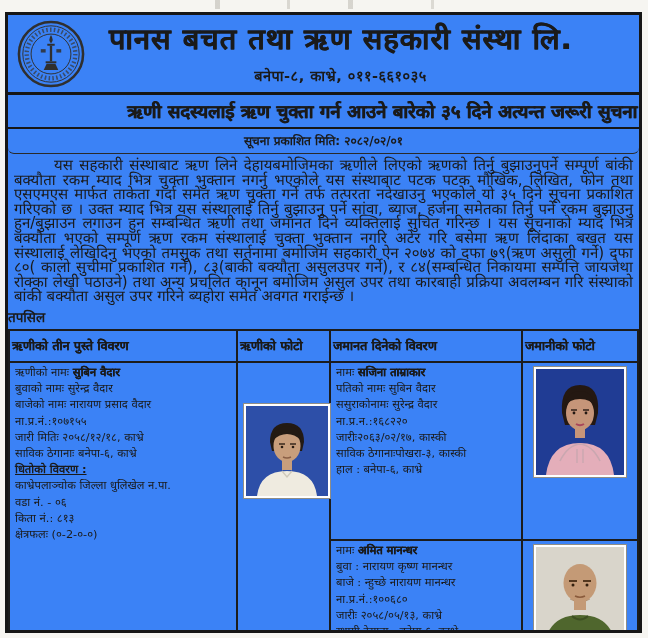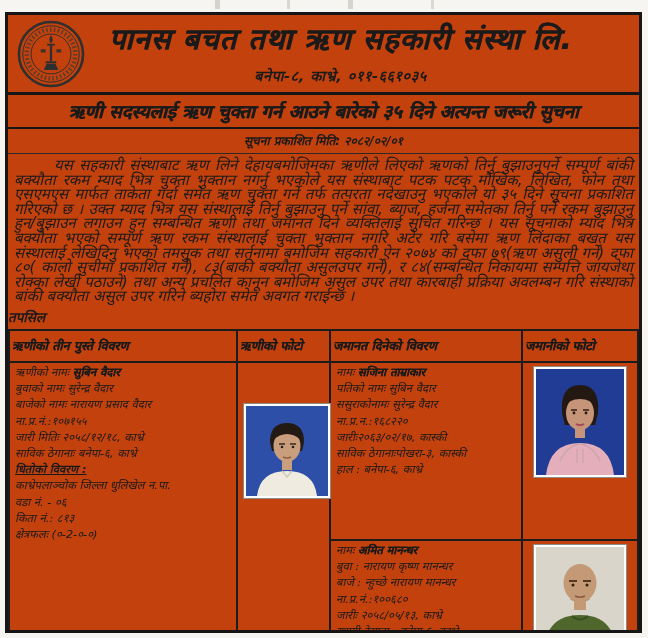--- a/index.html
+++ b/index.html
@@ -13,48 +13,47 @@
   }
   .torn-strip{
     position:absolute;top:0;left:150px;width:360px;height:9px;
     background:
       linear-gradient(90deg,transparent 0 18%,#b9b6ae 18% 19.5%,transparent 19.5% 38%,#c2bfb7 38% 39%,transparent 39% 55%,#bdbab2 55% 56.5%,transparent 56.5% 78%,#c5c2ba 78% 79%,transparent 79%);
     opacity:.55;
   }
   .doc{
     position:absolute;left:5px;top:12px;
     width:631px;height:615px;
-    background:#c2410c;
+    background:#3b82f6;
     border:3px solid #161616;
     display:flex;flex-direction:column;
     overflow:hidden;
-    font-style:italic;
   }
   
   .hdr{
     display:flex;align-items:center;
     border-bottom:3px solid #161616;
     padding:2px 6px;height:73px;flex:none;
   }
   .seal{flex:none;width:74px;height:70px;display:flex;align-items:center;justify-content:center;}
   .hdr-text{flex:1;text-align:center;padding-right:40px;}
   .org-name{
     font-size:29px;font-weight:bold;letter-spacing:1px;
     text-shadow:.6px 0 0 currentColor;line-height:34px;white-space:nowrap;
   }
   .org-addr{font-size:14.5px;font-weight:bold;margin-top:9px;letter-spacing:.5px;}
   
   .headline{
-    flex:none;text-align:center;
+    flex:none;text-align:right;
     font-size:18.5px;font-weight:bold;text-shadow:.7px 0 0 currentColor;
     padding:3px 2px 4px;border-bottom:2px solid #161616;white-space:nowrap;
   }
   .pubdate{
     flex:none;text-align:center;font-size:12px;font-weight:bold;
-    padding:3px 0 4px;border-bottom:1.5px solid #2a2a2a;
+    padding:3px 0 4px;border-bottom:1.5px solid #2a2a2a;border-radius:6px;
   }
   .body-par{
     flex:none;
     font-size:15px;line-height:14.6px;
     text-align:justify;padding:4px 6px 2px;
     text-indent:40px;
   }
   .schedule{flex:none;text-align:left;font-weight:bold;font-size:13.5px;padding:2px 0 3px;}
   
   .tbl-wrap{flex:1;display:flex;}

